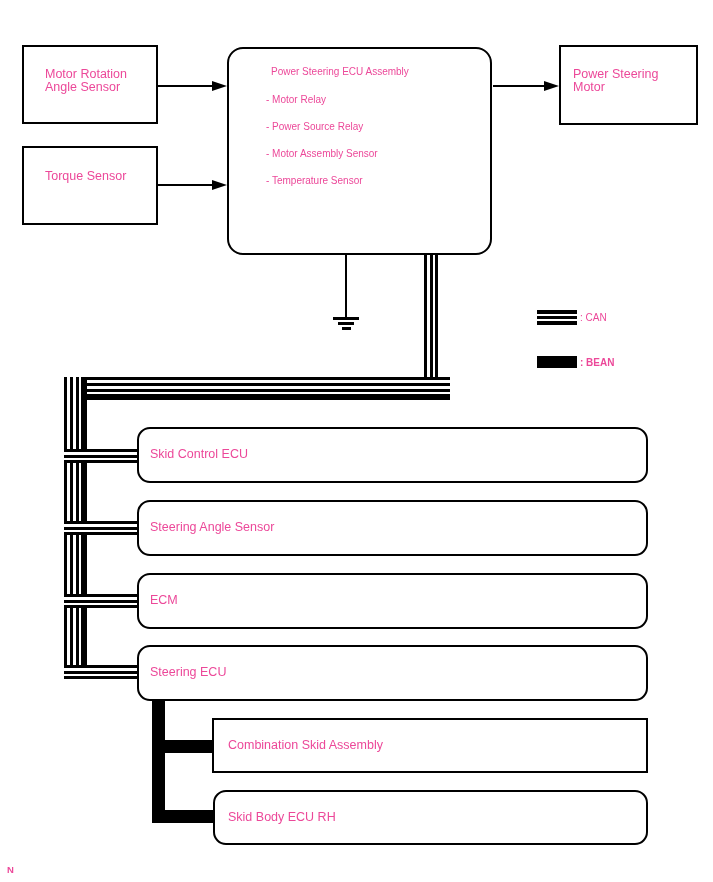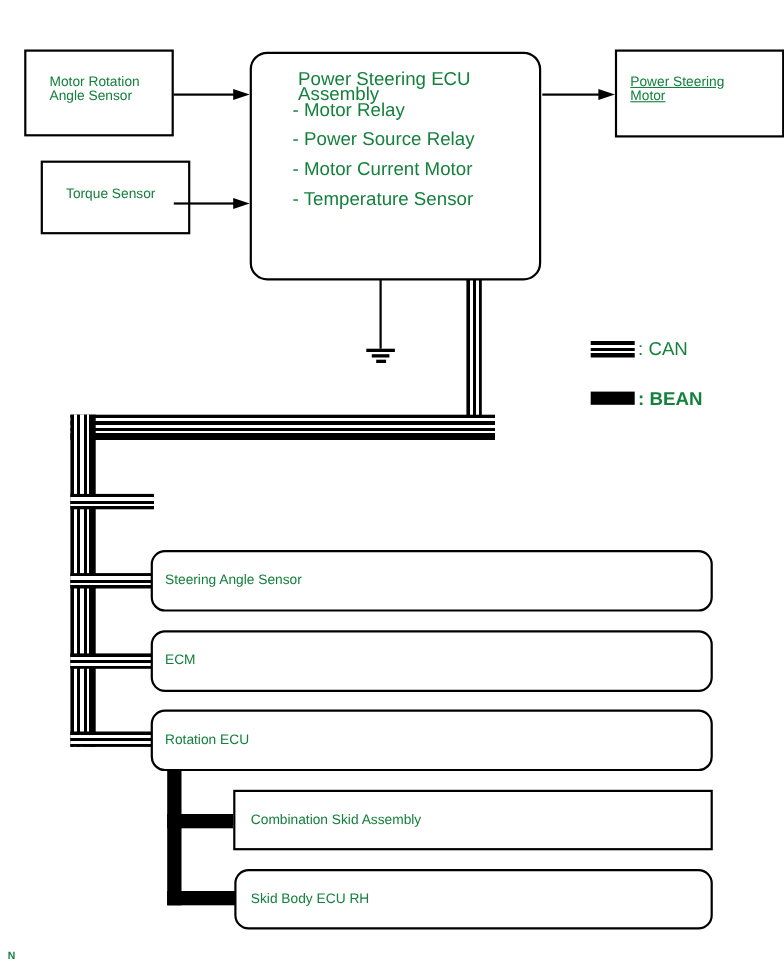--- a/index.html
+++ b/index.html
@@ -2,37 +2,37 @@
 <html><head>
 <meta charset="utf-8">
 <style>
   html, body { margin: 0; padding: 0; background: #ffffff; }
   #canvas {
     position: relative;
     width: 713px;
     height: 882px;
     background: #ffffff;
     font-family: "Liberation Sans", sans-serif;
-    color: #15803d;
+    color: #ec4899;
     overflow: hidden;
   }
   .box {
     position: absolute;
     background: #fff;
     border: 2px solid #000;
     box-sizing: border-box;
     font-size: 12.5px;
     line-height: 13.5px;
     white-space: pre-line;
   }
   .box.thick { border-width: 2.5px; }
   .box.rounded { border-radius: 13px; }
   .ecu-box { border-radius: 16px; border-width: 2.5px; }
   .vcenter { display: flex; align-items: center; padding-left: 11px; }
-  .label { position: absolute; font-size: 17px; line-height: 13.5px; white-space: pre-line; }
+  .label { position: absolute; font-size: 10px; line-height: 13.5px; white-space: pre-line; }
   
   .can-h3 { position: absolute; height: 14px;
     background: linear-gradient(to bottom, #000 0 3px, #fff 3px 6px, #000 6px 9px, #fff 9px 11px, #000 11px 14px); }
   .can-v3 { position: absolute; width: 14px;
     background: linear-gradient(to right, #000 0 3px, #fff 3px 6px, #000 6px 9px, #fff 9px 11px, #000 11px 14px); }
   .can-h5 { position: absolute; height: 23px;
     background: linear-gradient(to bottom, #000 0 3px, #fff 3px 6px, #000 6px 9px, #fff 9px 12px, #000 12px 15px, #fff 15px 17px, #000 17px 23px); }
   .can-v5 { position: absolute; width: 23px;
     background: linear-gradient(to right, #000 0 3px, #fff 3px 6px, #000 6px 9px, #fff 9px 12px, #000 12px 15px, #fff 15px 17px, #000 17px 23px); }
   
@@ -68,33 +68,33 @@
 
   <div class="bean" style="left:152px; top:699px; width:13px; height:124px;"></div>
   <div class="bean" style="left:152px; top:740px; width:62px; height:13px;"></div>
   <div class="bean" style="left:152px; top:810px; width:63px; height:13px;"></div>
 
   <div class="box" style="left:22px; top:45px; width:136px; height:79px; padding:7px 4px 0 21px;">
     <span>Motor Rotation
 Angle Sensor</span>
   </div>
 
-  <div class="box" style="left:22px; top:146px; width:136px; height:67px; padding:8px 4px 0 21px;margin-left:15px;">
+  <div class="box" style="left:22px; top:146px; width:136px; height:79px; padding:8px 4px 0 21px;">
     <span>Torque Sensor</span>
   </div>
 
   <div class="box ecu-box" style="left:227px; top:47px; width:265px; height:208px;">
     <div class="label" style="left:42px; top:16px;">Power Steering ECU Assembly</div>
     <div class="label" style="left:37px; top:44px;">- Motor Relay</div>
     <div class="label" style="left:37px; top:71px;">- Power Source Relay</div>
-    <div class="label" style="left:37px; top:98px;">- Motor Current Motor</div>
+    <div class="label" style="left:37px; top:98px;">- Motor Assembly Sensor</div>
     <div class="label" style="left:37px; top:125px;">- Temperature Sensor</div>
   </div>
 
-  <div class="box thick" style="left:559px; top:45px; width:154px; height:80px; padding:7px 4px 0 12px;text-decoration:underline;">
+  <div class="box thick" style="left:559px; top:45px; width:139px; height:80px; padding:7px 4px 0 12px;">
     <span>Power Steering
 Motor</span>
   </div>
 
   <div class="arrow" style="left:158px; top:81px; width:69px;">
     <div class="shaft" style="width:56px;"></div>
     <div class="head"></div>
   </div>
   <div class="arrow" style="left:158px; top:180px; width:69px;">
     <div class="shaft" style="width:56px;"></div>
@@ -110,28 +110,31 @@
     <div class="gnd-bar" style="left:333px; top:317px; width:26px;"></div>
     <div class="gnd-bar" style="left:338px; top:322px; width:16px;"></div>
     <div class="gnd-bar" style="left:342px; top:327px; width:9px;"></div>
   </div>
 
   <div class="legend-can" style="left:537px; top:310px;"></div>
   <div class="label" style="left:580px; top:311px;">: CAN</div>
   <div class="legend-bean" style="left:537px; top:356px;"></div>
   <div class="label" style="left:580px; top:356px;font-weight:bold;">: BEAN</div>
 
+  <div class="box thick rounded vcenter" style="left:137px; top:427px; width:511px; height:56px;">
+    <span>Skid Control ECU</span>
+  </div>
   <div class="box thick rounded vcenter" style="left:137px; top:573px; width:511px; height:56px;">
     <span>ECM</span>
   </div>
   <div class="box thick rounded vcenter" style="left:137px; top:500px; width:511px; height:56px;">
     <span>Steering Angle Sensor</span>
   </div>
   <div class="box thick rounded vcenter" style="left:137px; top:645px; width:511px; height:56px;">
-    <span>Rotation ECU</span>
+    <span>Steering ECU</span>
   </div>
 
   <div class="box thick vcenter" style="left:212px; top:718px; width:436px; height:55px; padding-left:14px;">
     <span>Combination Skid Assembly</span>
   </div>
   <div class="box thick rounded vcenter" style="left:213px; top:790px; width:435px; height:55px; padding-left:13px;">
     <span>Skid Body ECU RH</span>
   </div>
 
   <div class="footnote" style="left:7px; top:864px;">N</div>

